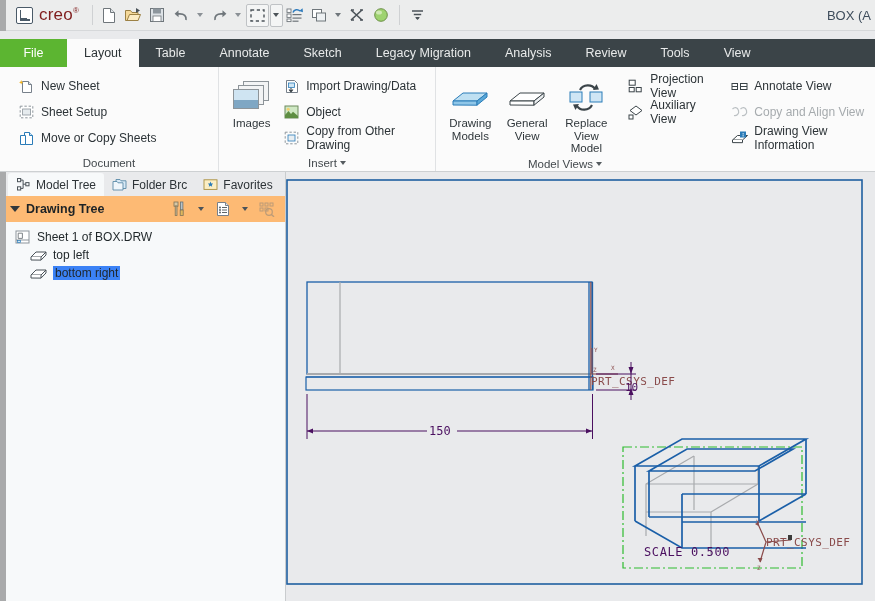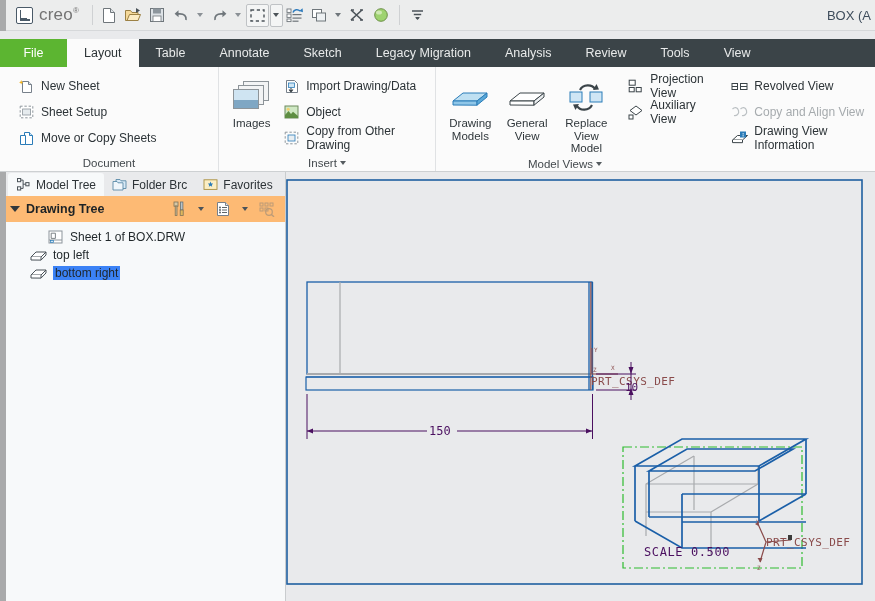--- a/index.html
+++ b/index.html
@@ -25,21 +25,21 @@
     position: relative; background: #fff;
   }
   .creo-mark::before {
     content: ""; position: absolute; left: 2.5px; top: 2px; width: 6px; height: 8px;
     border-left: 1.6px solid #4a5a68; border-bottom: 1.6px solid #4a5a68;
   }
   .creo-mark::after {
     content: ""; position: absolute; left: 2.5px; bottom: 1.5px; right: 2.5px; height: 2.5px;
     background: #4a5a68;
   }
-  .creo-word { font-size: 17px; color: #737373; letter-spacing: .2px; text-align: center; }
+  .creo-word { font-size: 17px; color: #7f1d1d; letter-spacing: .2px; text-align: center; }
   .creo-word sup { font-size: 8px; vertical-align: super; }
   .tb-sep { width: 1px; height: 20px; background: #cfd1d3; margin: 0 5px; }
   .qat { display: flex; align-items: center; gap: 1px; }
   .qbtn {
     width: 23px; height: 23px; display: flex; align-items: center; justify-content: center;
     border: 1px solid transparent; border-radius: 2px;
   }
   .qbtn.framed { border-color: #bfc2c5; background: #f4f5f5; }
   .qarrow { width: 13px; height: 23px; display: flex; align-items: center; justify-content: center; }
   .qarrow.framed { border: 1px solid #bfc2c5; background: #f4f5f5; border-radius: 2px; }
@@ -117,21 +117,21 @@
   .ntab .ti { width: 15px; height: 15px; flex: 0 0 15px; display: flex; align-items: center; justify-content: center; }
 
   .tree-head { height: 26px; display: flex; align-items: center; padding: 0 8px 0 10px; background: #fdba74; gap: 6px; }
   .tri { width: 0; height: 0; border-left: 5px solid transparent; border-right: 5px solid transparent; border-top: 6px solid #31383c; }
   .tree-title { font-size: 12.5px; font-weight: bold; color: #1d2326; }
   .tree-tools { margin-left: auto; display: flex; align-items: center; gap: 2px; }
   .tt { width: 20px; height: 20px; display: flex; align-items: center; justify-content: center; }
 
   .tree-body { flex: 1; background: #f7f9fa; padding: 6px 0 0 0; overflow: hidden; }
   .trow { display: flex; align-items: center; height: 18px; font-size: 12px; color: #1f2629; gap: 6px; }
-  .trow.lvl0 { padding-left: 14px; margin-left: 33px; }
+  .trow.lvl0 { padding-left: 14px; }
   .trow.lvl1 { padding-left: 30px; }
   .trow .ricon { width: 17px; height: 15px; flex: 0 0 17px; display: flex; align-items: center; justify-content: center; }
   .trow .rlabel { white-space: nowrap; }
   .trow .rlabel.sel { background: #3b82f6; padding: 0 2px; }
 
   
   .canvas { flex: 1; position: relative; background: #e9eaec; overflow: hidden; }
   .nav-split { width: 1px; background: #c9ccce; }
 </style>
 </head>
@@ -413,21 +413,21 @@
         <div class="smallcol" style="margin-left:8px">
           <div class="smallbtn">
             <span class="si">
               <svg width="17" height="13" viewBox="0 0 17 13">
                   <rect x="1" y="3.5" width="5.5" height="6" fill="#fff" stroke="#3b4449"></rect>
                   <path d="M1 6.5h5.5" stroke="#3b4449"></path>
                   <rect x="9.5" y="3.5" width="6.5" height="6" fill="#fff" stroke="#3b4449"></rect>
                   <path d="M9.5 6.5h6.5" stroke="#3b4449"></path>
                 </svg>
             </span>
-            <span>Revolved View</span>
+            <span>Annotate View</span>
           </div>
           <div class="smallbtn disabled">
             <span class="si">
               <svg width="17" height="13" viewBox="0 0 17 13">
                   <path d="M1.5 3c2-2 5-2 6 1.5s-2 5.5-4.5 5" fill="none" stroke="#bcc1c4" stroke-width="1.2"></path>
                   <path d="M9.5 3c2-2 5-2 6 1.5s-2 5.5-4.5 5" fill="none" stroke="#bcc1c4" stroke-width="1.2"></path>
                 </svg>
             </span>
             <span>Copy and Align View</span>
           </div>

